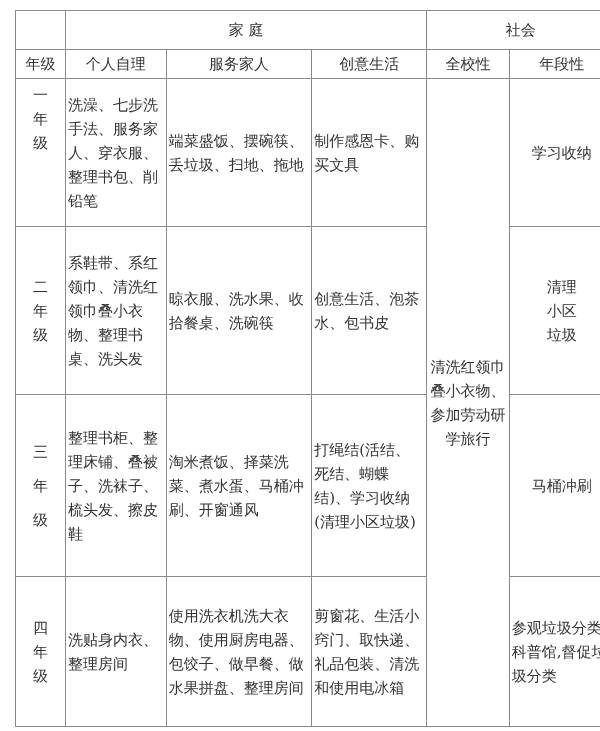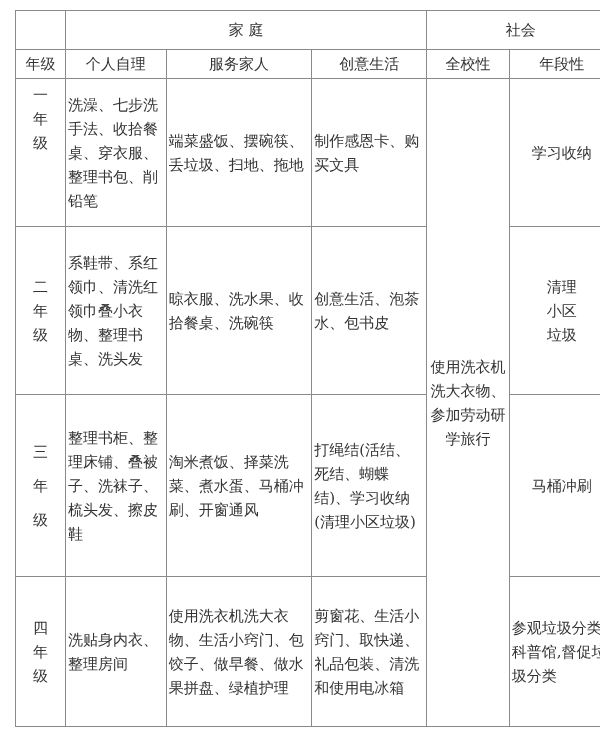--- a/index.html
+++ b/index.html
@@ -59,24 +59,24 @@
     <td class="center">全校性</td>
     <td class="center">年段性</td>
   </tr>
 
   <tr class="r1">
     <td class="grade" style="vertical-align:top;padding-top:4px">
       <span>一</span>
       <span>年</span>
       <span>级</span>
     </td>
-    <td>洗澡、七步洗手法、收拾餐桌、穿衣服、整理书包、削铅笔</td>
+    <td>洗澡、七步洗手法、服务家人、穿衣服、整理书包、削铅笔</td>
     <td>端菜盛饭、摆碗筷、丢垃圾、扫地、拖地</td>
     <td>制作感恩卡、购买文具</td>
-    <td rowspan="4" class="center">使用洗衣机洗大衣物、参加劳动研学旅行</td>
+    <td rowspan="4" class="center">清洗红领巾叠小衣物、参加劳动研学旅行</td>
     <td class="center">学习收纳</td>
   </tr>
 
   <tr class="r2">
     <td class="grade">
       <span>二</span>
       <span>年</span>
       <span>级</span>
     </td>
     <td>系鞋带、系红领巾、清洗红领巾叠小衣物、整理书桌、洗头发</td>
@@ -97,18 +97,18 @@
     <td class="center">马桶冲刷</td>
   </tr>
 
   <tr class="r4">
     <td class="grade">
       <span>四</span>
       <span>年</span>
       <span>级</span>
     </td>
     <td>洗贴身内衣、整理房间</td>
-    <td>使用洗衣机洗大衣物、生活小窍门、包饺子、做早餐、做水果拼盘、绿植护理</td>
+    <td>使用洗衣机洗大衣物、使用厨房电器、包饺子、做早餐、做水果拼盘、整理房间</td>
     <td>剪窗花、生活小窍门、取快递、礼品包装、清洗和使用电冰箱</td>
     <td style="padding:0 2px">参观垃圾分类科普馆,督促垃圾分类</td>
   </tr>
 </tbody>
   </table>
 
 </body></html>

